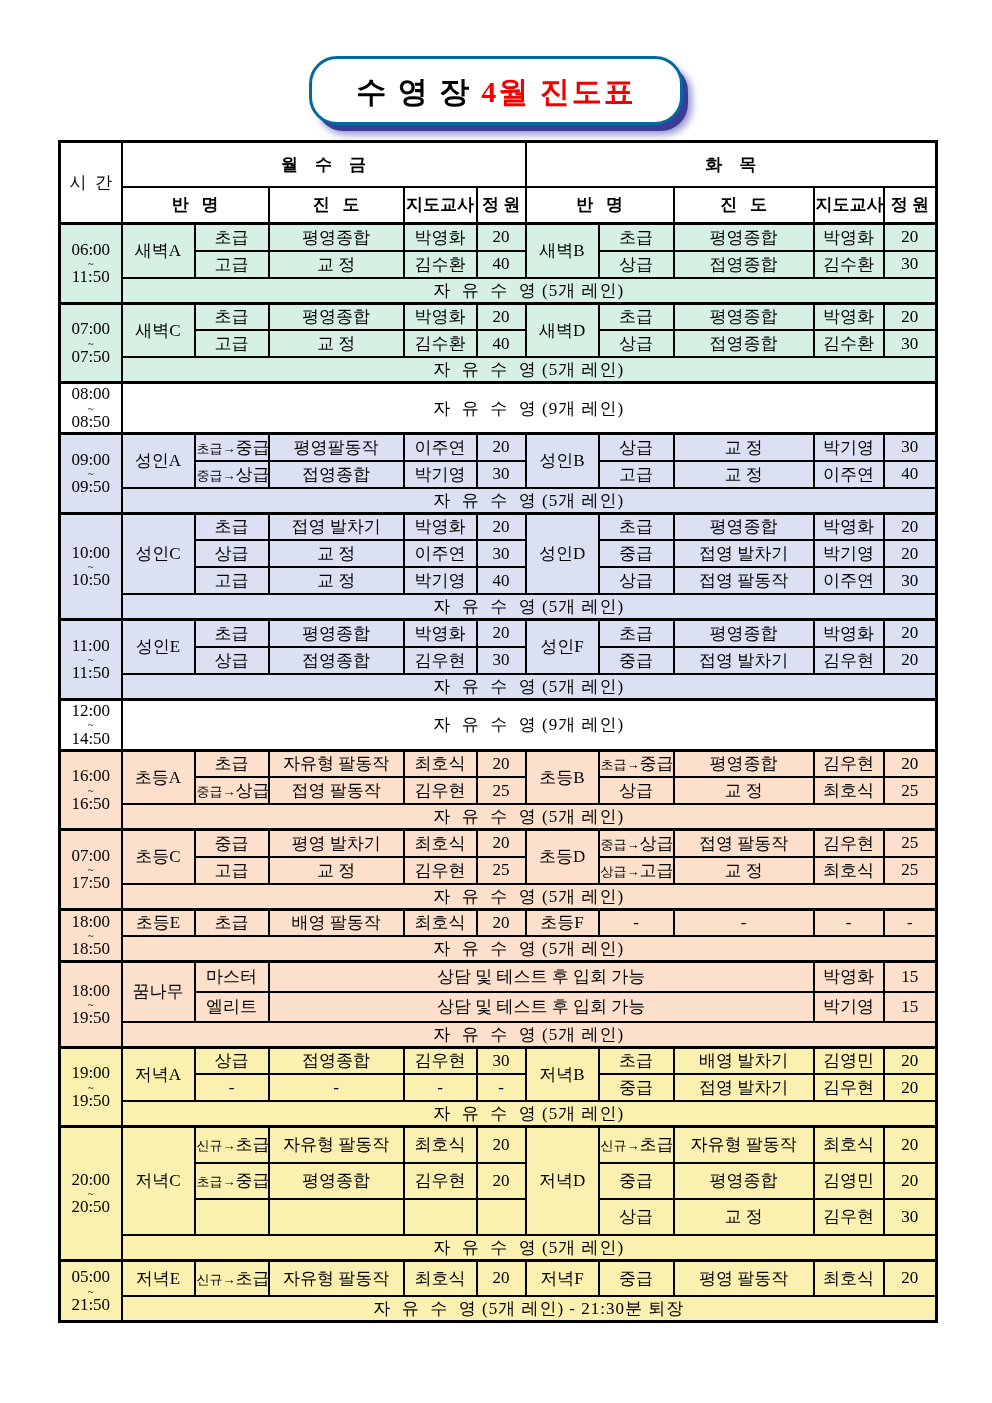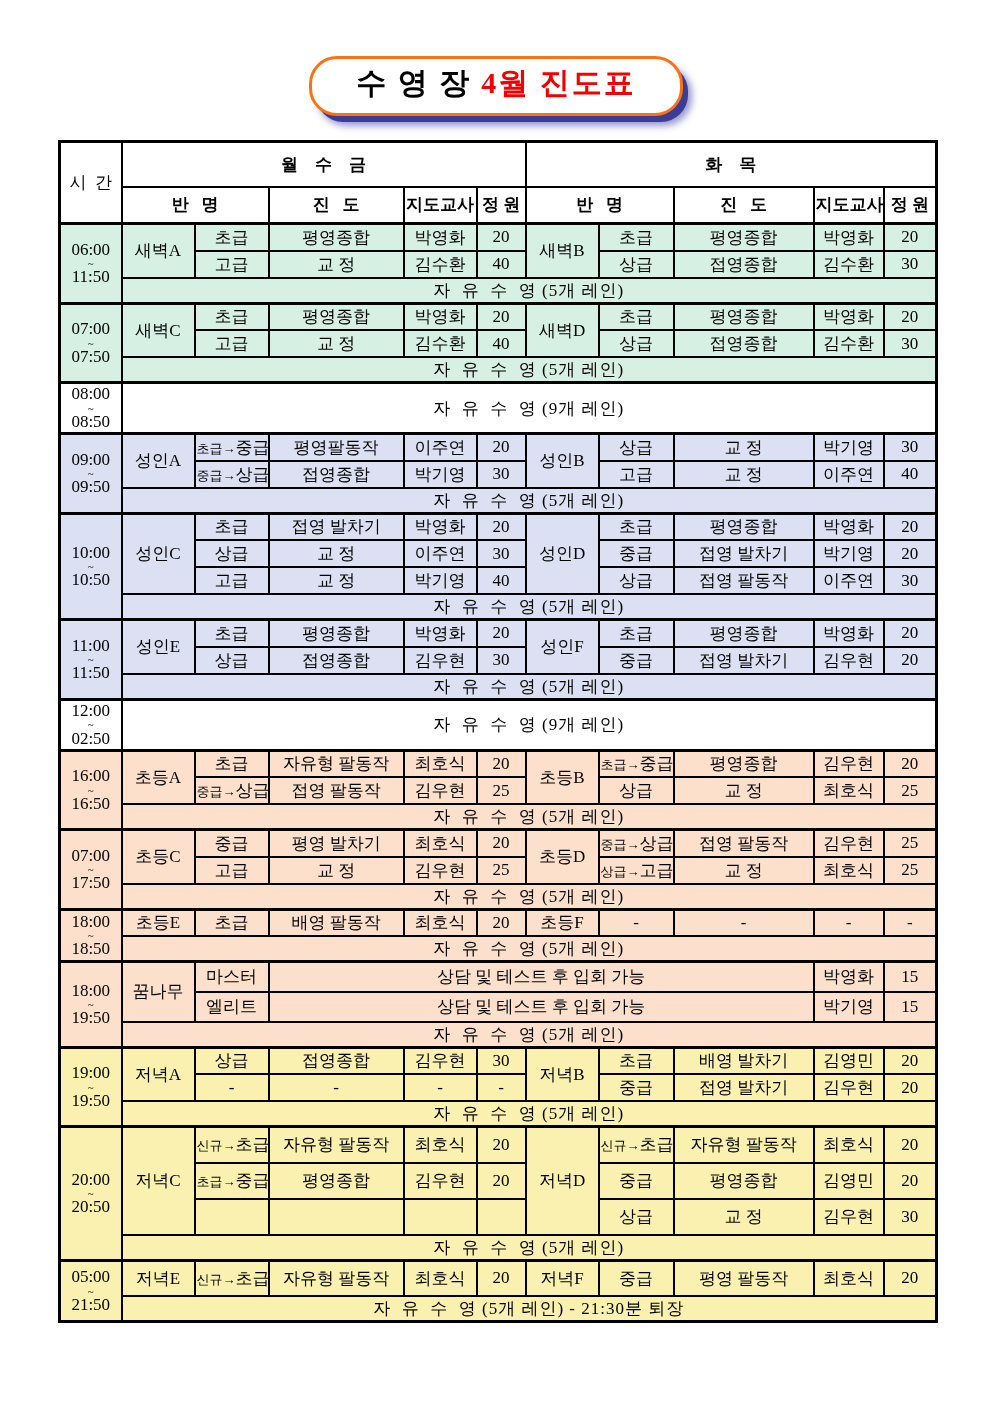--- a/index.html
+++ b/index.html
@@ -3,22 +3,22 @@
 <meta charset="utf-8">
 <style>
   html,body{margin:0;padding:0;}
   body{
     width:992px;height:1403px;background:#ffffff;position:relative;
     font-family:"Liberation Serif", serif;color:#000;
   }
   
   .title-wrap{position:absolute;top:56px;left:0;width:100%;text-align:center;}
   .title-pill{
-    display:inline-block;background:#fff;border:3px solid #f97316;border-radius:28px;
-    padding:4px 44px 9px 44px;
+    display:inline-block;background:#fff;border:3px solid #0369a1;border-radius:28px;
+    padding:13px 44px 9px 44px;
     box-shadow:6px 7px 0 -1px #3c3c96, 9px 10px 7px rgba(70,70,170,.55);
     font-weight:bold;font-size:30px;letter-spacing:2px;white-space:pre;
   }
   .title-main{color:#000;}
   .title-accent{color:#f20000;margin-left:10px;}
   
   table.sched{
     position:absolute;left:58px;top:140px;width:877px;
     border-collapse:collapse;table-layout:fixed;
     border:3px solid #000;
@@ -245,21 +245,21 @@
   <td>김우현</td>
   <td>20</td>
 </tr>
 <tr class="rf">
         <td class="free" colspan="10">자  유  수  영 (5개 레인)</td>
       </tr>
 </tbody>
 
 <tbody class="white">
 <tr class="full">
-  <td class="time"><div>12:00</div><div class="tld">~</div><div>02:50</div></td>
+  <td class="time"><div>12:00</div><div class="tld">~</div><div>14:50</div></td>
   <td class="free" colspan="10">자  유  수  영 (9개 레인)</td>
 </tr>
 </tbody>
 
 <tbody class="peach">
 <tr class="r">
   <td class="time" rowspan="3"><div>16:00</div><div class="tld">~</div><div>16:50</div></td>
   <td class="cls" rowspan="2">초등A</td>
   <td><span class="pre"></span><span>초급</span></td>
   <td class="prog">자유형 팔동작</td>

